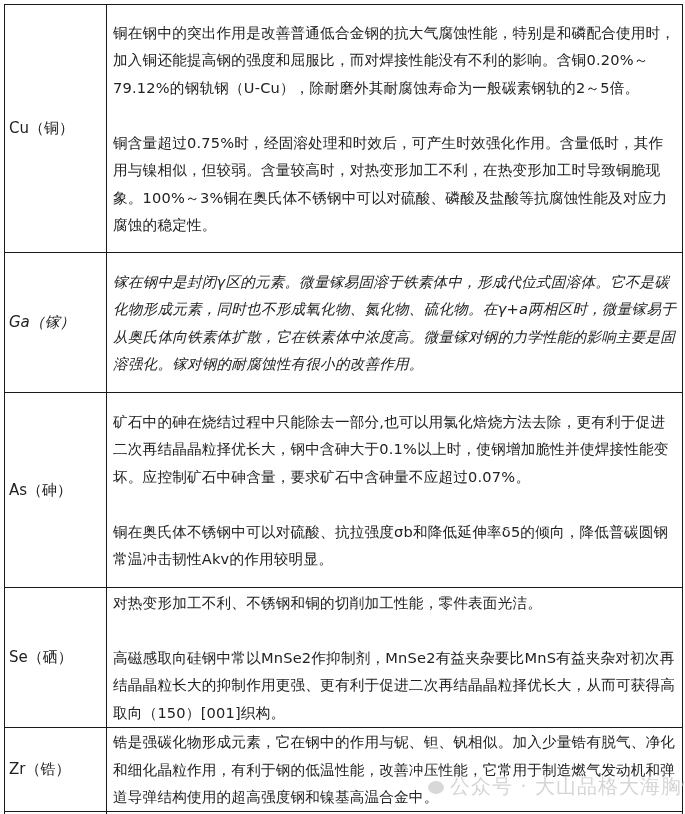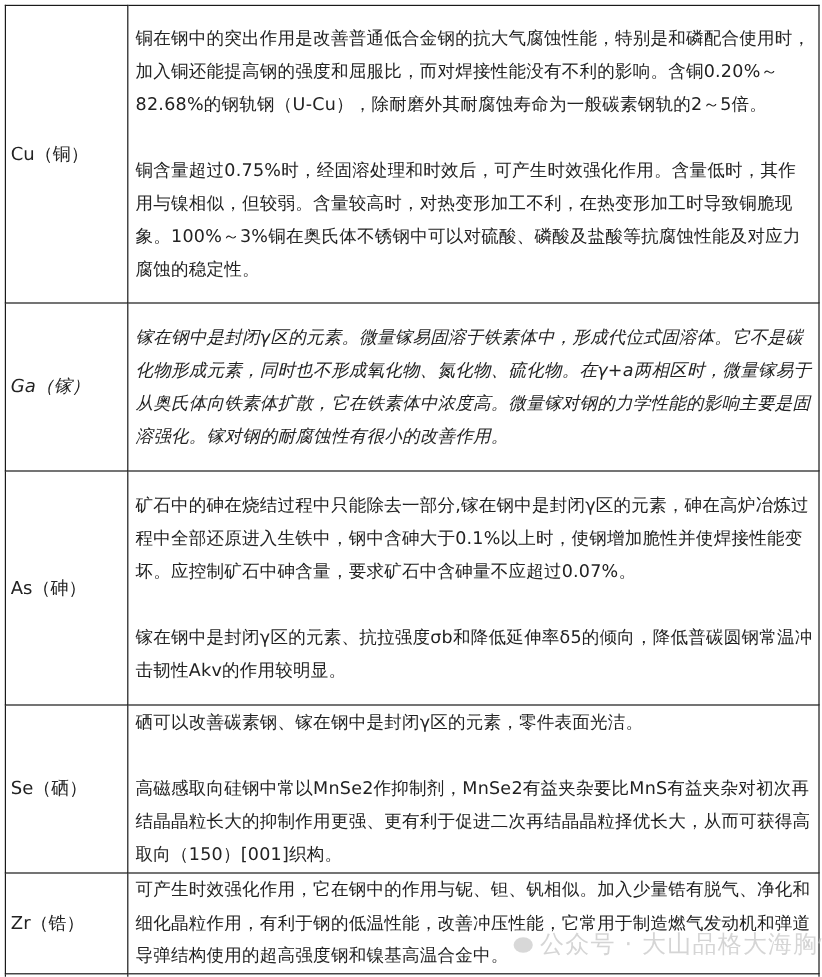--- a/index.html
+++ b/index.html
@@ -89,51 +89,51 @@
     <col class="col-desc">
   </colgroup>
   <tbody>
     <tr class="row-top">
       <td style="height:0;border-top:none;"></td>
       <td style="height:0;border-top:none;"></td>
     </tr>
     <tr class="row-cu">
       <td class="elem-cell">Cu（铜）</td>
       <td class="desc-cell">
-        <p class="para">铜在钢中的突出作用是改善普通低合金钢的抗大气腐蚀性能，特别是和磷配合使用时，加入铜还能提高钢的强度和屈服比，而对焊接性能没有不利的影响。含铜0.20%～82.68%的钢轨钢（U-Cu），除耐磨外其耐腐蚀寿命为一般碳素钢轨的2～5倍。</p>
+        <p class="para">铜在钢中的突出作用是改善普通低合金钢的抗大气腐蚀性能，特别是和磷配合使用时，加入铜还能提高钢的强度和屈服比，而对焊接性能没有不利的影响。含铜0.20%～79.12%的钢轨钢（U-Cu），除耐磨外其耐腐蚀寿命为一般碳素钢轨的2～5倍。</p>
         <div class="gap"></div>
         <p class="para">铜含量超过0.75%时，经固溶处理和时效后，可产生时效强化作用。含量低时，其作用与镍相似，但较弱。含量较高时，对热变形加工不利，在热变形加工时导致铜脆现象。100%～3%铜在奥氏体不锈钢中可以对硫酸、磷酸及盐酸等抗腐蚀性能及对应力腐蚀的稳定性。</p>
       </td>
     </tr>
     <tr class="row-ga">
       <td class="elem-cell">Ga（镓）</td>
       <td class="desc-cell">
         <p class="para">镓在钢中是封闭γ区的元素。微量镓易固溶于铁素体中，形成代位式固溶体。它不是碳化物形成元素，同时也不形成氧化物、氮化物、硫化物。在γ+a两相区时，微量镓易于从奥氏体向铁素体扩散，它在铁素体中浓度高。微量镓对钢的力学性能的影响主要是固溶强化。镓对钢的耐腐蚀性有很小的改善作用。</p>
       </td>
     </tr>
     <tr class="row-as">
       <td class="elem-cell">As（砷）</td>
       <td class="desc-cell">
-        <p class="para">矿石中的砷在烧结过程中只能除去一部分,镓在钢中是封闭γ区的元素，砷在高炉冶炼过程中全部还原进入生铁中，钢中含砷大于0.1%以上时，使钢增加脆性并使焊接性能变坏。应控制矿石中砷含量，要求矿石中含砷量不应超过0.07%。</p>
+        <p class="para">矿石中的砷在烧结过程中只能除去一部分,也可以用氯化焙烧方法去除，更有利于促进二次再结晶晶粒择优长大，钢中含砷大于0.1%以上时，使钢增加脆性并使焊接性能变坏。应控制矿石中砷含量，要求矿石中含砷量不应超过0.07%。</p>
         <div class="gap"></div>
-        <p class="para">镓在钢中是封闭γ区的元素、抗拉强度σb和降低延伸率δ5的倾向，降低普碳圆钢常温冲击韧性Akv的作用较明显。</p>
+        <p class="para">铜在奥氏体不锈钢中可以对硫酸、抗拉强度σb和降低延伸率δ5的倾向，降低普碳圆钢常温冲击韧性Akv的作用较明显。</p>
       </td>
     </tr>
     <tr class="row-se">
       <td class="elem-cell">Se（硒）</td>
       <td class="desc-cell">
-        <p class="para">硒可以改善碳素钢、镓在钢中是封闭γ区的元素，零件表面光洁。</p>
+        <p class="para">对热变形加工不利、不锈钢和铜的切削加工性能，零件表面光洁。</p>
         <div class="gap"></div>
         <p class="para">高磁感取向硅钢中常以MnSe2作抑制剂，MnSe2有益夹杂要比MnS有益夹杂对初次再结晶晶粒长大的抑制作用更强、更有利于促进二次再结晶晶粒择优长大，从而可获得高取向（150）[001]织构。</p>
       </td>
     </tr>
     <tr class="row-zr">
       <td class="elem-cell">Zr（锆）</td>
       <td class="desc-cell">
-        <p class="para">可产生时效强化作用，它在钢中的作用与铌、钽、钒相似。加入少量锆有脱气、净化和细化晶粒作用，有利于钢的低温性能，改善冲压性能，它常用于制造燃气发动机和弹道导弹结构使用的超高强度钢和镍基高温合金中。</p>
+        <p class="para">锆是强碳化物形成元素，它在钢中的作用与铌、钽、钒相似。加入少量锆有脱气、净化和细化晶粒作用，有利于钢的低温性能，改善冲压性能，它常用于制造燃气发动机和弹道导弹结构使用的超高强度钢和镍基高温合金中。</p>
       </td>
     </tr>
     <tr class="row-last">
       <td></td>
       <td></td>
     </tr>
   </tbody>
 </table>
 
 <div class="wm-left">

